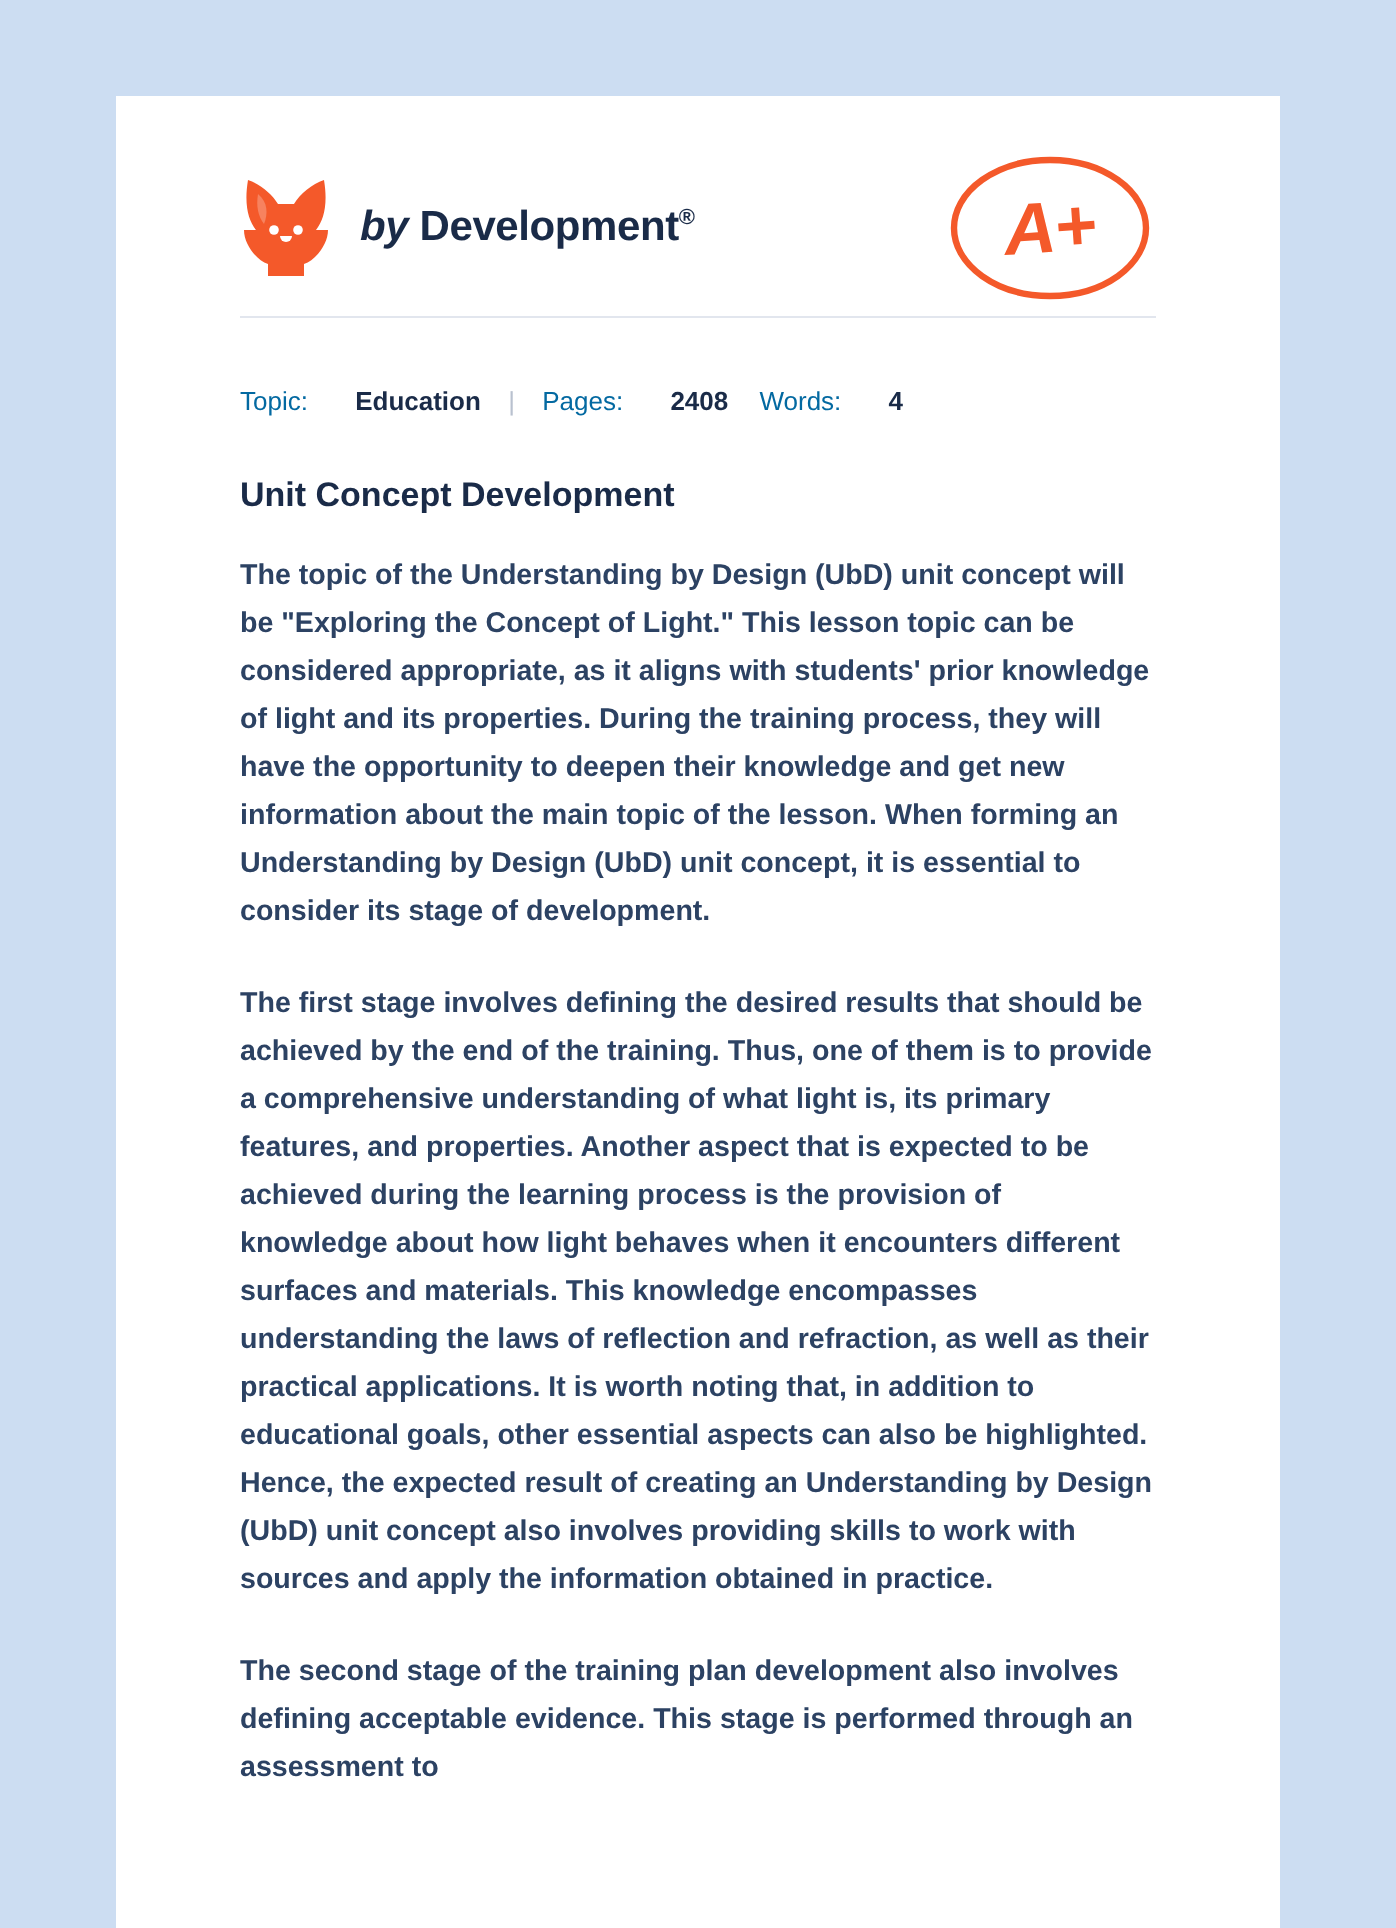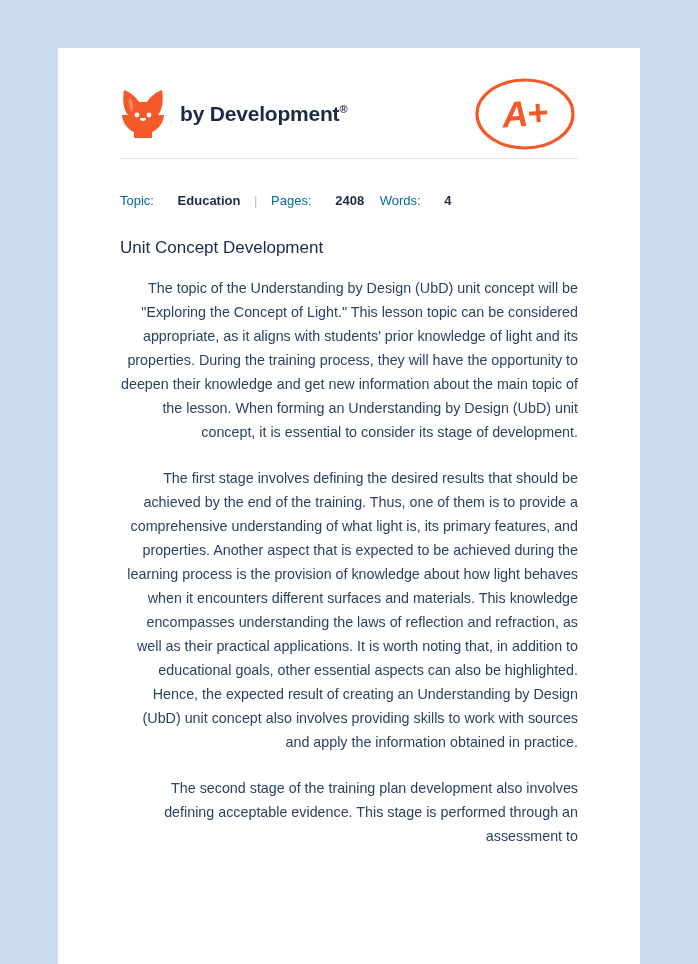--- a/index.html
+++ b/index.html
@@ -44,20 +44,21 @@
   }
   .brand-text {
     font-size: 21px;
     font-weight: bold;
     color: #1a2b48;
     letter-spacing: -0.2px;
     white-space: nowrap;
   }
   .brand-text .by {
     font-weight: bold;
+    font-style: italic;
   }
   .brand-text .reg {
     font-size: 11px;
     vertical-align: super;
     font-weight: bold;
   }
   .grade-badge {
     width: 106px;
     height: 78px;
     position: relative;
@@ -110,29 +111,30 @@
     color: #b9c1cf;
     padding: 0 10px;
   }
   .meta .meta-group {
     white-space: nowrap;
   }
   
   h2.section-head {
     font-size: 17px;
     color: #1a2b48;
-    font-weight: normal;
+    font-weight: bold;
     margin: 0 0 18px 0;
   }
   p.para {
     font-size: 14.3px;
     line-height: 1.68;
     color: #2c4263;
     margin: 16px 0 22px 0;
-    text-align: right;
+    text-align: left;
+    font-weight: bold;
   }
   .fade {
     position: absolute;
     left: 0;
     right: 0;
     bottom: 0;
     height: 46px;
     background: linear-gradient(to bottom, rgba(255,255,255,0), #ffffff 72%);
     pointer-events: none;
   }

